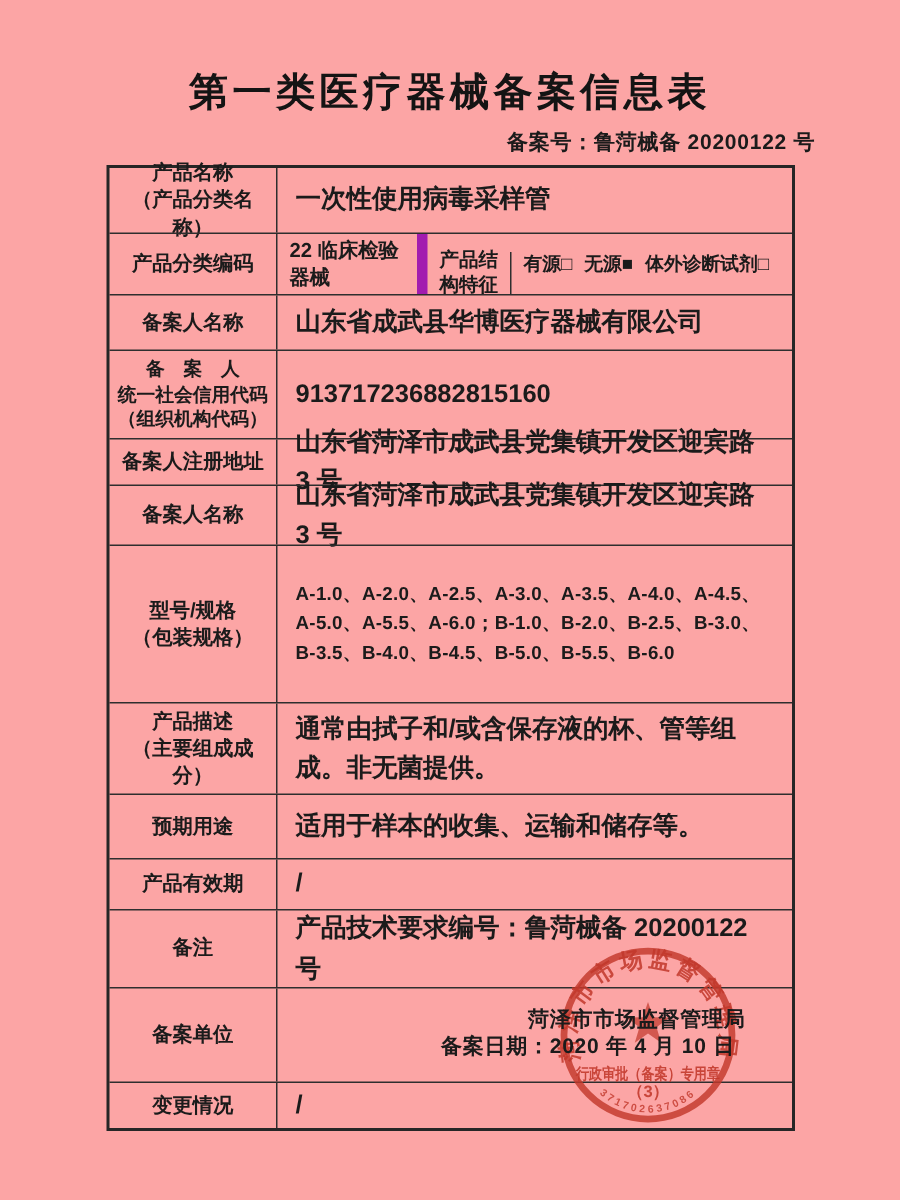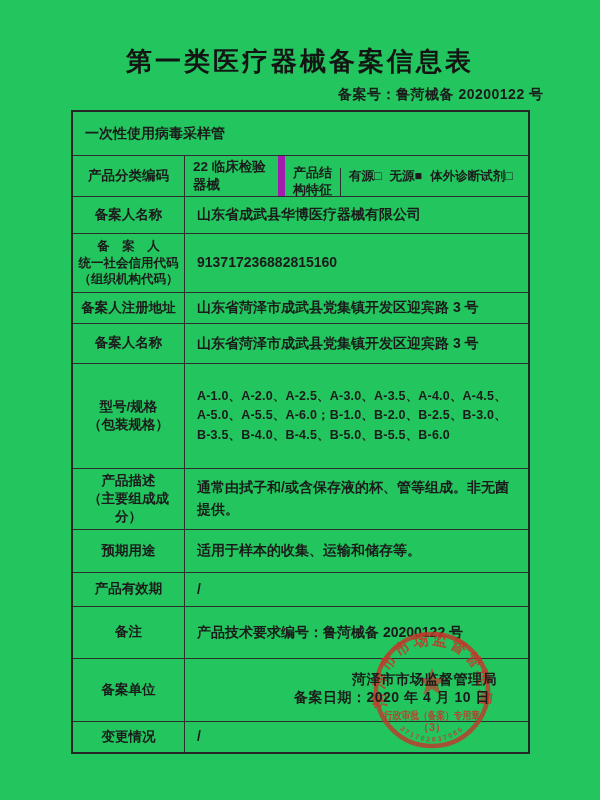--- a/index.html
+++ b/index.html
@@ -1,18 +1,18 @@
 <!DOCTYPE html>
 <html style="--stamp-color: #c2382b;"><head>
 <meta charset="utf-8">
 <style>
   html,body { margin:0; padding:0; background:#e8e8e6; }
   .page {
     position:relative; width:600px; height:800px; margin:0 auto;
-    background:#22c55e; overflow:hidden;
+    background:#fca5a5; overflow:hidden;
     font-family:"Liberation Sans","DejaVu Sans",sans-serif;
     color:#1b1b1b;
   }
   .doc-title {
     position:absolute; top:44px; left:0; width:100%; text-align:center;
     font-size:26px; font-weight:700; letter-spacing:3px; color:#141414;
   }
   .filing-no {
     position:absolute; top:86px; left:338px;
     font-size:14px; font-weight:700; letter-spacing:0.5px;
@@ -29,21 +29,21 @@
   .r9{height:42px}.r10{height:33px}.r11{height:51px}.r12{height:62px}.r13{height:30px}
   .cell-label {
     flex:0 0 112px; width:112px; border-right:1px solid #2e2e2e;
     display:flex; align-items:center; justify-content:center; text-align:center;
     font-weight:700; font-size:13.5px; line-height:1.35;
     white-space:pre-line; padding:2px 3px; box-sizing:border-box;
   }
   .small-label { font-size:12.5px; }
   .cell-value {
     flex:1; display:flex; align-items:center;
-    padding:3px 12px; font-weight:600; font-size:14px; line-height:1.55;
+    padding:3px 12px; font-weight:600; font-size:17px; line-height:1.55;
     box-sizing:border-box;
   }
   .spec-value { font-size:12.5px; letter-spacing:0.2px; }
   .cell-sub-class {
     flex:0 0 100px; border-right:7px solid #a21caf; display:flex; align-items:center;
     padding:2px 8px; font-weight:600; font-size:13.5px; line-height:1.35; box-sizing:border-box;
   }
   .cell-sub-struct {
     flex:0 0 56px; border-right:1px solid #2e2e2e; display:flex; align-items:center;
     justify-content:center; text-align:center; font-weight:700; font-size:13px;
@@ -69,20 +69,22 @@
 <body>
 
 <div class="page">
 
   <div class="doc-title">第一类医疗器械备案信息表</div>
   <div class="filing-no">备案号：鲁菏械备 20200122 号</div>
 
   <div class="form-table">
 
     <div class="row r1">
+      <div class="cell-label">产品名称
+（产品分类名称）</div>
       <div class="cell-value">一次性使用病毒采样管</div>
     </div>
 
     <div class="row r2">
       <div class="cell-label">产品分类编码</div>
       <div class="cell-sub-class">22 临床检验器械</div>
       <div class="cell-sub-struct">产品结构特征</div>
       <div class="cell-options">
         <span>有源□</span>
         <span>无源■</span>

